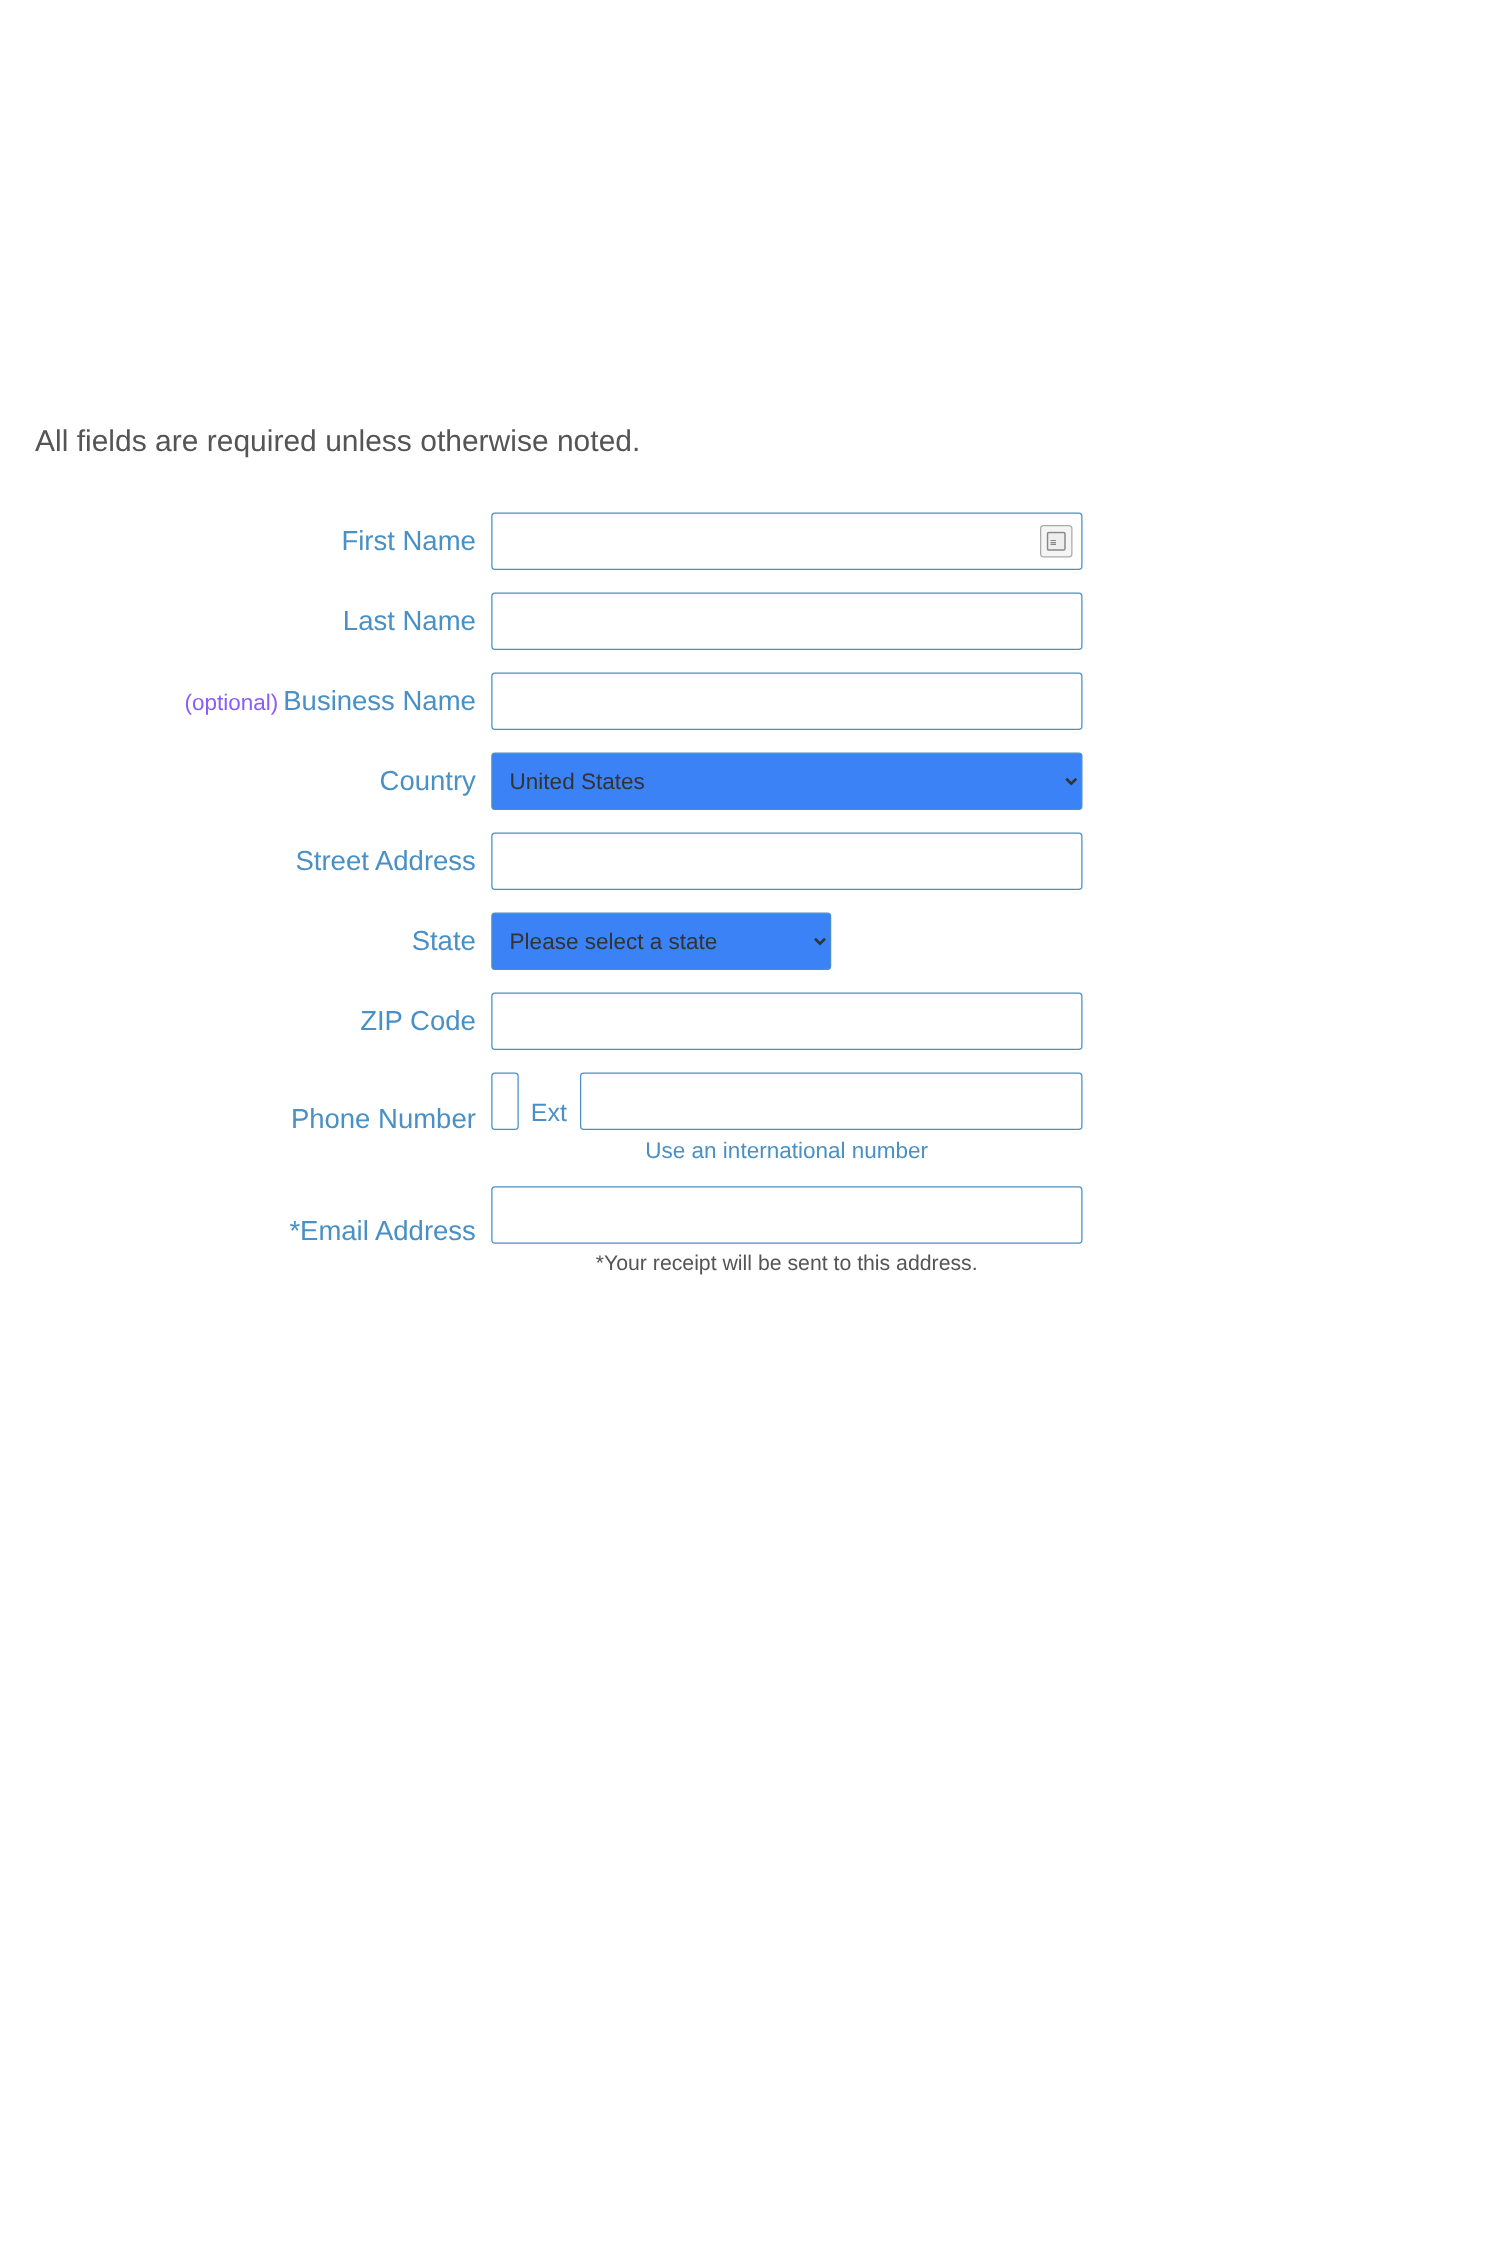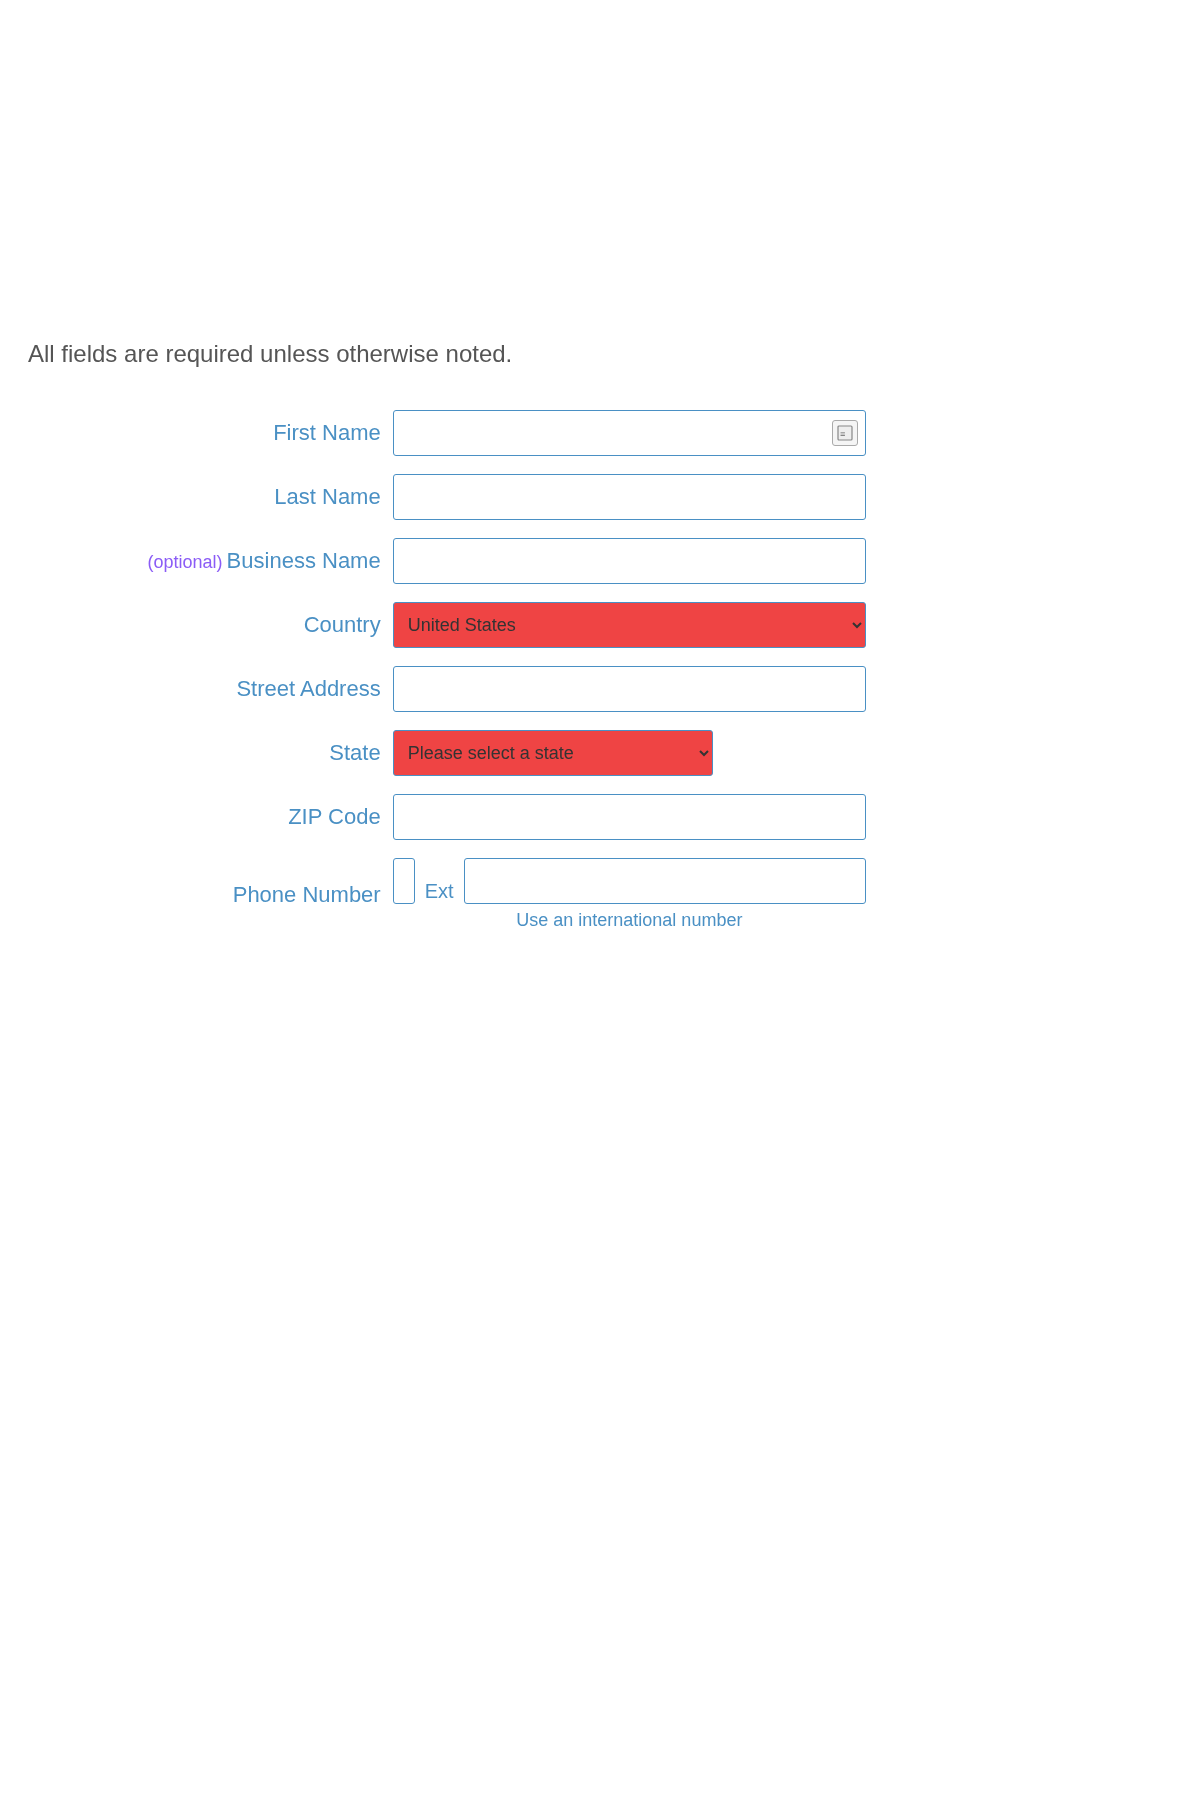--- a/index.html
+++ b/index.html
@@ -77,21 +77,21 @@
       outline: none;
     }
 
     select {
       height: 46px;
       border: 1.5px solid #4a90c4;
       border-radius: 3px;
       font-size: 18px;
       padding: 4px 10px;
       color: #333;
-      background: #ef4444;
+      background: #3b82f6;
       outline: none;
       width: 100%;
       appearance: auto;
     }
 
     .phone-row {
       display: flex;
       align-items: center;
       gap: 10px;
     }
@@ -228,21 +228,21 @@
         <td class="label-cell">Street Address</td>
         <td class="input-cell">
           <input type="text" style="width: 100%; height: 46px;">
         </td>
       </tr>
 
 
       <tr>
         <td class="label-cell">State</td>
         <td class="input-cell">
-          <select style="width:320px;">
+          <select style="width:272px;">
             <option value="" selected="">Please select a state</option>
             <option value="AL">Alabama</option>
             <option value="AK">Alaska</option>
             <option value="AZ">Arizona</option>
             <option value="CA">California</option>
             <option value="CO">Colorado</option>
             <option value="FL">Florida</option>
             <option value="NY">New York</option>
             <option value="TX">Texas</option>
           </select>
@@ -261,16 +261,23 @@
         <td class="input-cell">
           <div class="phone-row">
             <input type="tel" class="phone-input" placeholder="(123) 456-7890" style="">
             <span class="ext-label">Ext</span>
             <input type="text" class="ext-input" style="">
           </div>
           <a class="intl-link">Use an international number</a>
         </td>
       </tr>
 
+      <tr>
+        <td class="label-cell">*Email Address</td>
+        <td class="input-cell">
+          <input type="email" style="width: 100%; height: 46px;">
+          <p class="receipt-note">*Your receipt will be sent to this address.</p>
+        </td>
+      </tr>
 
     </tbody>
   </table>
 </div>
 
 </body></html>

